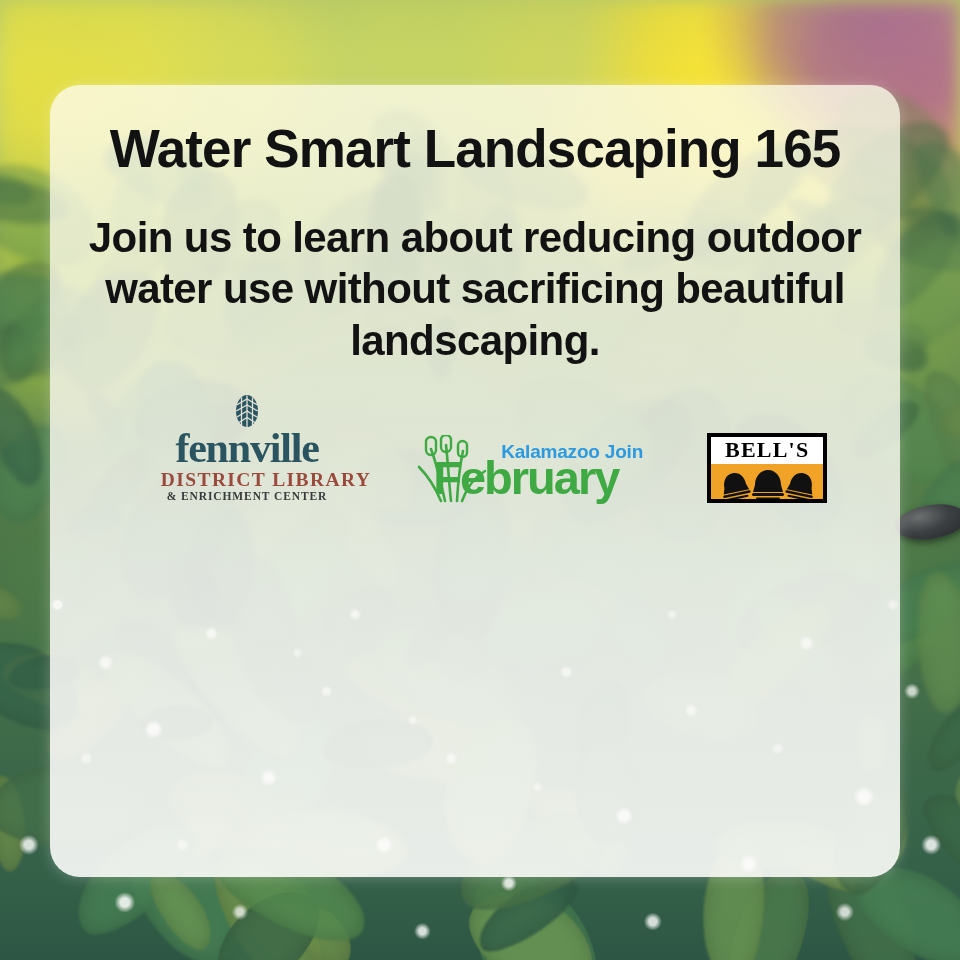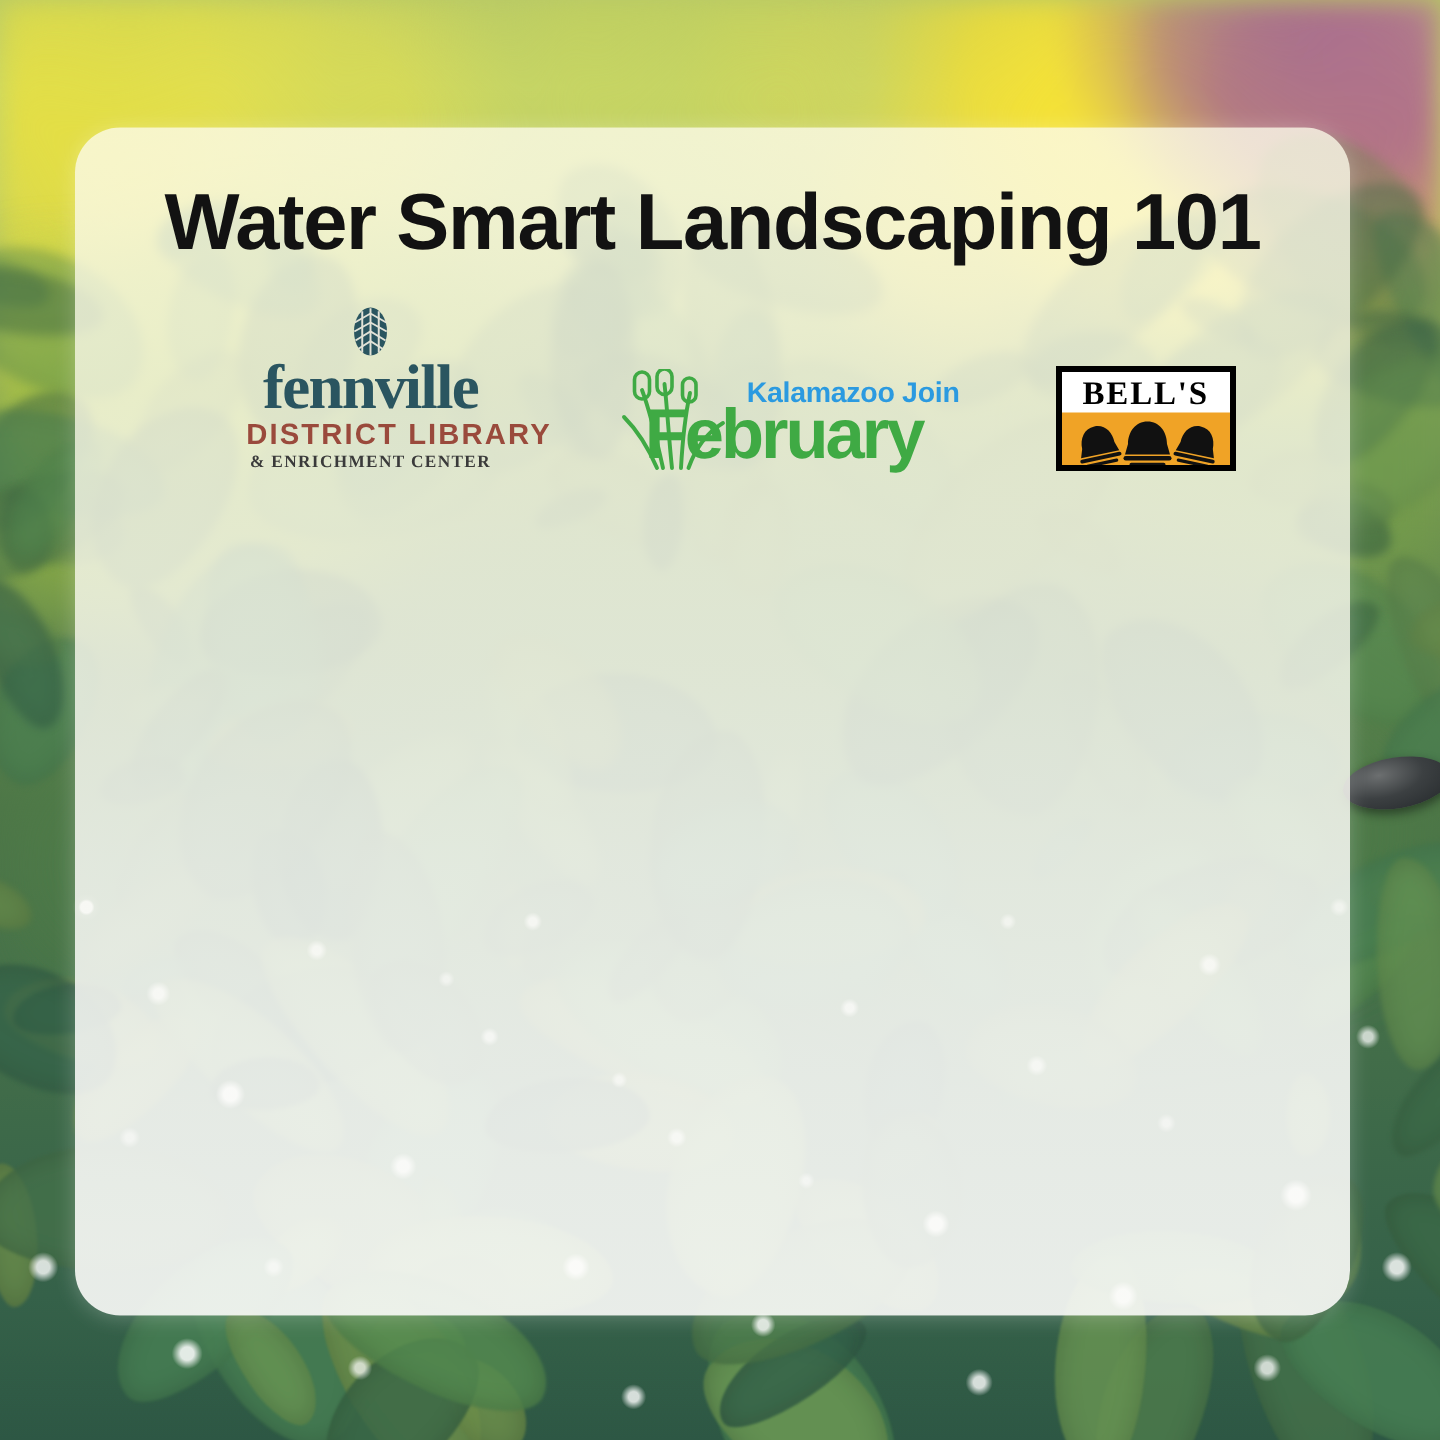--- a/index.html
+++ b/index.html
@@ -227,21 +227,21 @@
     color: #2a5560;
     letter-spacing: -1.2px;
     margin-top: -4px;
     font-family: "Liberation Serif", serif;
   }
   #fennville-district-library {
     font-size: 19.5px;
     font-weight: 700;
     color: #9a4a3c;
     letter-spacing: 1.4px;
-    font-family: Liberation Sans, sans-serif;
+    font-family: Liberation Serif, serif;
     margin-top: 1px;
     margin-left: 38px;
   }
   #fennville-enrichment-center {
     font-size: 11.5px;
     font-weight: 700;
     color: #3a3a3a;
     letter-spacing: .9px;
     font-family: "Liberation Serif", serif;
     margin-top: 2px;
@@ -495,24 +495,25 @@
       <div class="leaf" style="width: 65.5468px; height: 39.0498px; left: 939.834px; top: 399.619px; background: rgb(111, 143, 78); opacity: 0.52; transform: rotate(-2.6deg); filter: blur(2.9px);"></div>
       <div class="leaf" style="width: 139.303px; height: 86.4492px; left: 862.805px; top: 247.496px; background: rgb(106, 148, 85); opacity: 0.44; transform: rotate(-42.3deg); filter: blur(3.4px);"></div>
     </div>
 
   <div class="bg-layer bg-drops"></div>
   <div class="bg-stone"></div>
 </div>
 
 <div id="poster-card">
 
-  <div class="blk" id="event-title">Water Smart Landscaping 101</div>
-
-
-
+  <div class="blk" id="event-title">Water Smart Landscaping 165</div>
+
+
+
+  <div class="blk" id="event-description">Join us to learn about reducing outdoor water use without sacrificing beautiful landscaping.</div>
 
 
 
   <div id="logo-row">
 
     <div id="logo-fennville">
       <span>
         <svg width="34" height="36" viewBox="0 0 34 36" aria-hidden="true">
           <g fill="#2a5560">
             <ellipse cx="17" cy="19" rx="11" ry="16"></ellipse>

